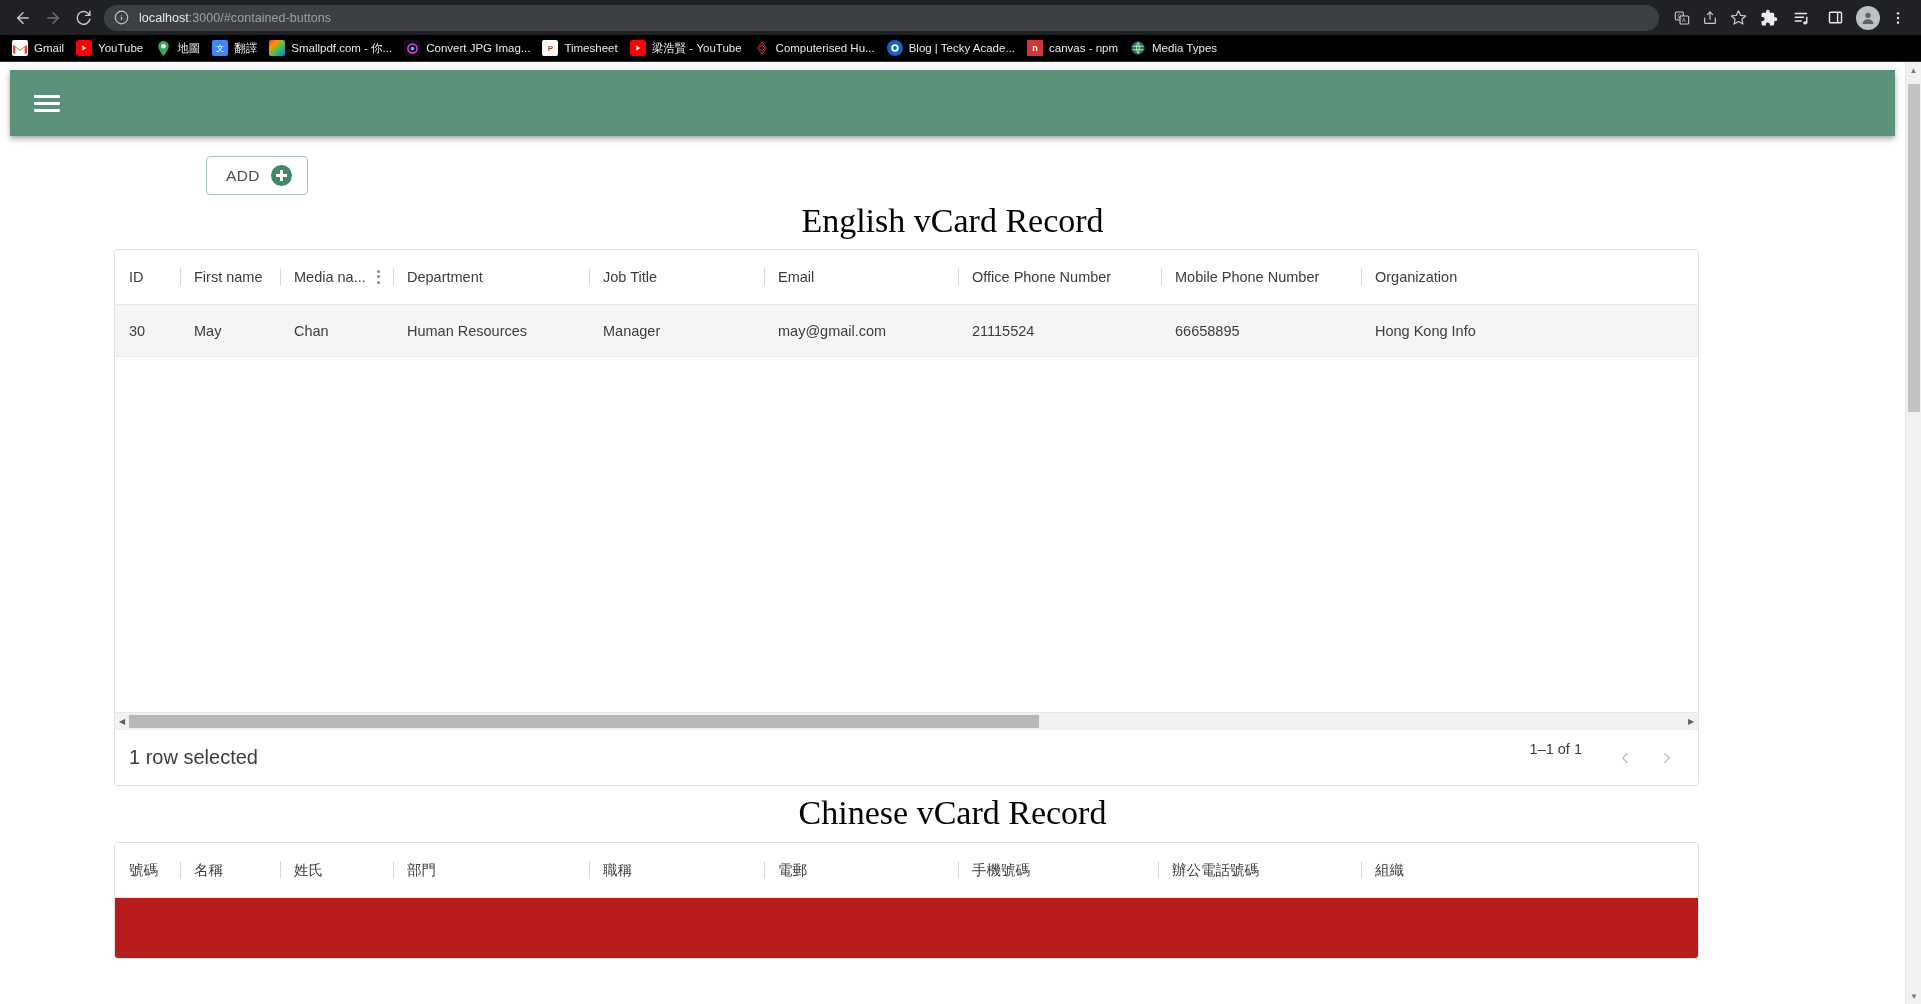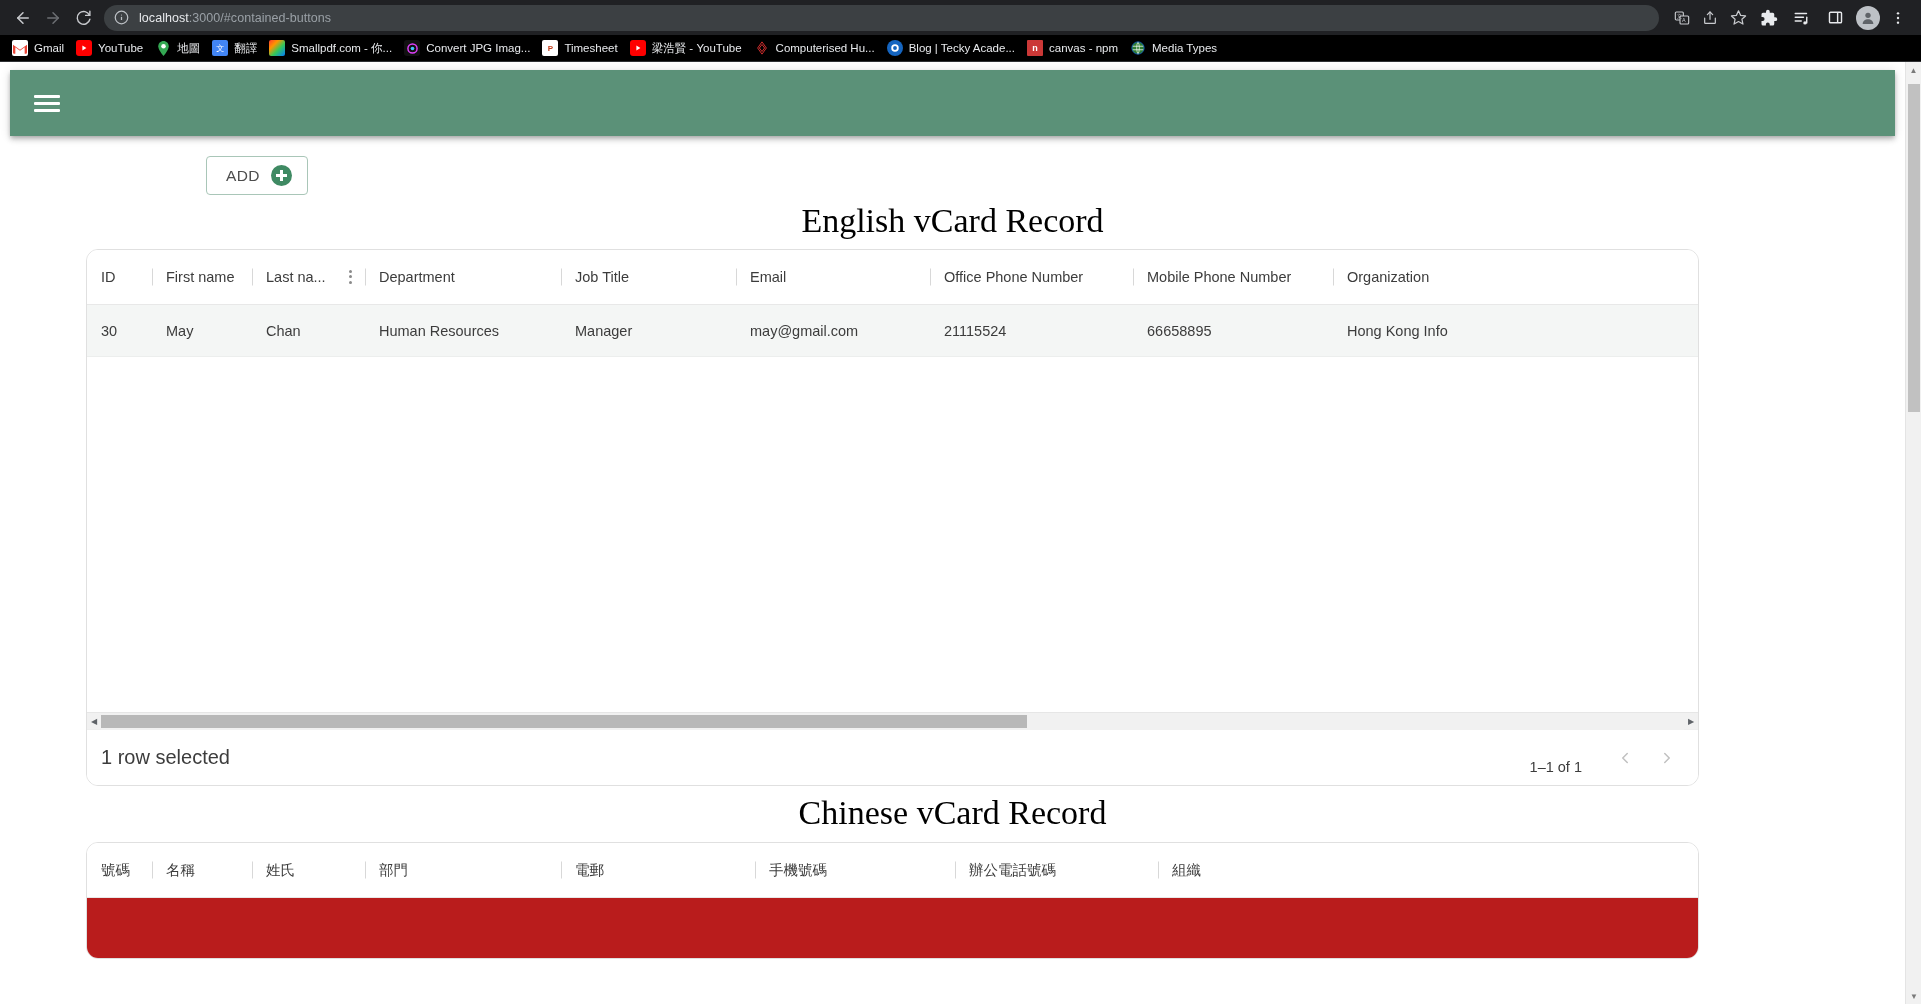--- a/index.html
+++ b/index.html
@@ -195,23 +195,23 @@
     font-weight: 400;
     color: #000;
     margin: 0;
     padding: 8px 0 10px 0;
     letter-spacing: 0px;
   }
   .section-title.en { padding-top: 7px; padding-bottom: 9px; }
 
   
   .grid-card {
-    margin: 0 206px 0 86px;
+    margin: 0 206px 0 114px;
     border: 1px solid #e0e0e0;
-    border-radius: 12px;
+    border-radius: 4px;
     background: #fff;
     position: relative;
     overflow: hidden;
   }
   .grid-header {
     display: flex;
     height: 55px;
     align-items: center;
     border-bottom: 1px solid #e8e8e8;
     background: #fff;
@@ -320,21 +320,21 @@
     padding: 0 14px 0 14px;
     background: #fff;
     border-top: 1px solid #eeeeee;
   }
   .footer-left {
     font-size: 20px;
     color: #3c3c3c;
   }
   .footer-right {
     display: flex;
-    align-items: flex-end;
+    align-items: flex-start;
     gap: 8px;
   }
   .page-count { font-size: 14.5px; color: #3c3c3c; margin-right: 18px; }
   .pager-btn {
     width: 34px; height: 34px;
     display: flex; align-items: center; justify-content: center;
     border-radius: 50%;
     color: #c0c0c0;
   }
 
@@ -581,21 +581,21 @@
 
     <div class="grid-card">
       <div class="grid-header">
         <div class="hcell c-id">
             <span class="htxt">ID</span>
           </div>
         <div class="hcell c-first">
             <span class="htxt">First name</span>
           </div>
         <div class="hcell c-last">
-          <span class="htxt">Last na...</span>
+          <span class="htxt">Media na...</span>
           <span class="kebab">
               <i></i>
               <i></i>
               <i></i>
             </span>
         </div>
         <div class="hcell c-dept">
             <span class="htxt">Department</span>
           </div>
         <div class="hcell c-job">
@@ -665,20 +665,23 @@
           </div>
         <div class="hcell c-first">
             <span class="htxt">名稱</span>
           </div>
         <div class="hcell c-last">
             <span class="htxt">姓氏</span>
           </div>
         <div class="hcell c-dept">
             <span class="htxt">部門</span>
           </div>
+        <div class="hcell c-job">
+            <span class="htxt">職稱</span>
+          </div>
         <div class="hcell c-email">
             <span class="htxt">電郵</span>
           </div>
         <div class="hcell c-mob">
             <span class="htxt">手機號碼</span>
           </div>
         <div class="hcell c-off">
             <span class="htxt">辦公電話號碼</span>
           </div>
         <div class="hcell c-org">

